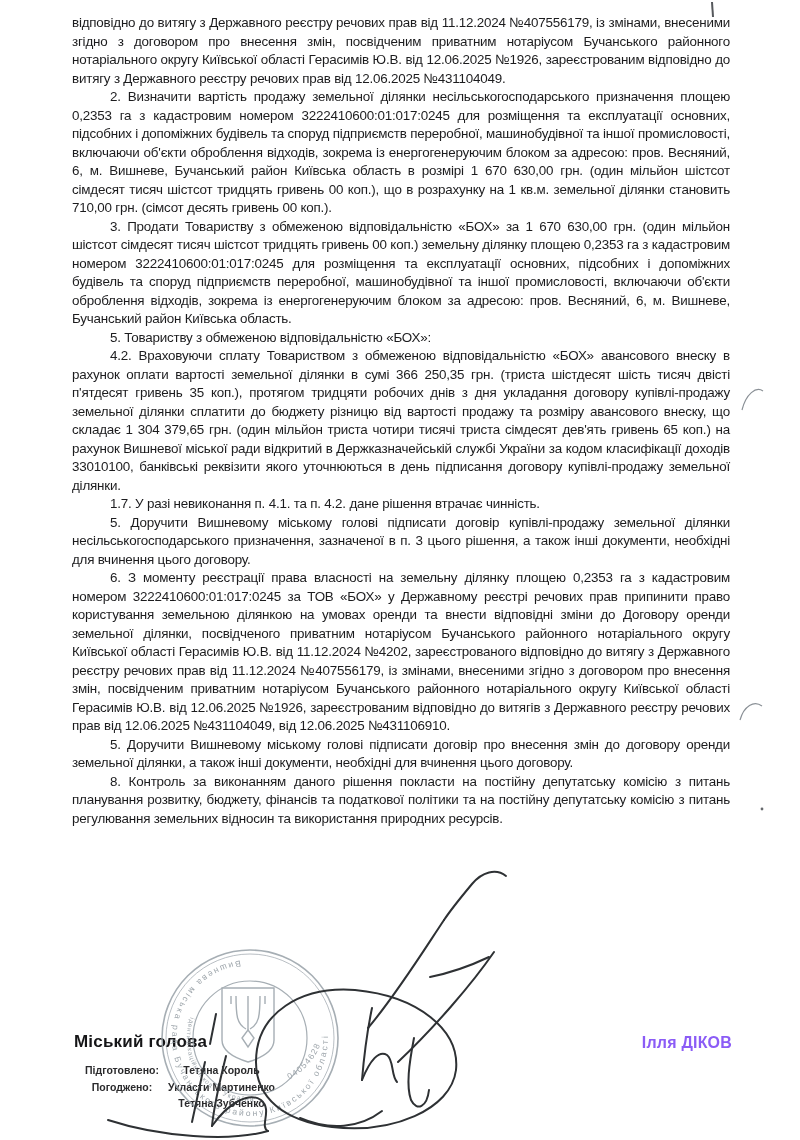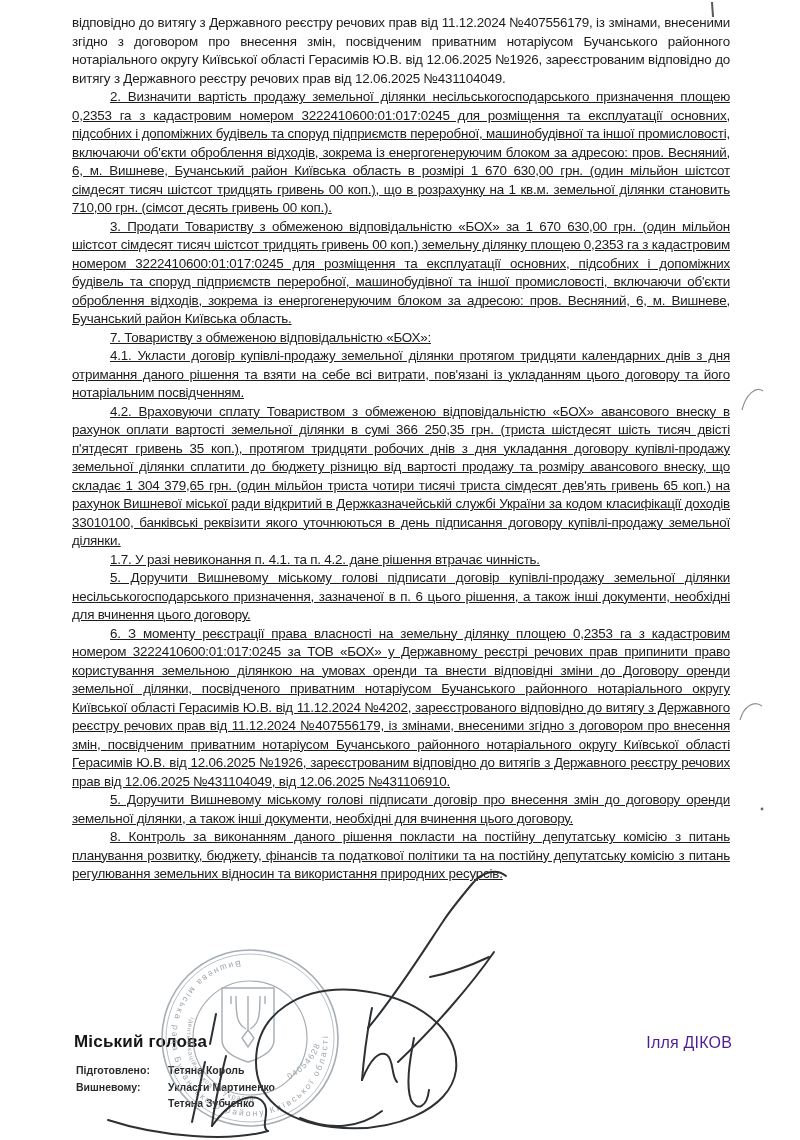--- a/index.html
+++ b/index.html
@@ -15,79 +15,78 @@
   .content {
     position:absolute;
     left:72px; top:14px; width:658px;
     font-size:13.4px;
     line-height:18.5px;
     letter-spacing:-0.2px;
     text-align:justify;
     color:#1c1c1e;
   }
   .content p { margin:0; padding:0; }
-  .content p.ind { text-indent:38px;text-decoration:underline; }
+  .content p.ind { text-indent:38px; }
   .sig-row {
     position:absolute; left:74px; top:1032px; width:658px;
     display:flex; justify-content:space-between; align-items:flex-end;
   }
   .sig-title {
     font-size:17px; font-weight:bold; letter-spacing:0.2px; color:#151517;
   }
   .sig-name {
-    font-size:16px; font-weight:normal; letter-spacing:0.2px; color:#4c1d95;
+    font-size:16px; font-weight:bold; letter-spacing:0.2px; color:#8b5cf6;
     margin-top:-4px; padding-right:0px;
   }
   .smallprint {
     position:absolute; left:76px; top:1062px;
     font-size:10.5px; line-height:16.5px; color:#2a2a2c;
     font-weight:bold;
   }
-  .smallprint table { border-collapse:collapse; }
+  .smallprint table { border-collapse:collapse;text-align:center; }
   .smallprint td { padding:0 0 0 0; vertical-align:top; }
   .smallprint td.lbl { width:92px; }
   .overlay {
     position:absolute; left:0; top:0; width:800px; height:1140px;
     pointer-events:none;
   }
   .stamp-text { font-family:"Liberation Sans", sans-serif; fill:#8d969d; }
 </style>
 </head>
 <body>
 
 <div class="page">
 
   <div class="content">
     <p>відповідно до витягу з Державного реєстру речових прав від 11.12.2024 №407556179, із змінами, внесеними згідно з договором про внесення змін, посвідченим приватним нотаріусом Бучанського районного нотаріального округу Київської області Герасимів Ю.В. від 12.06.2025 №1926, зареєстрованим відповідно до витягу з Державного реєстру речових прав від 12.06.2025 №431104049.</p>
     <p class="ind">2. Визначити вартість продажу земельної ділянки несільськогосподарського призначення площею 0,2353 га з кадастровим номером 3222410600:01:017:0245 для розміщення та експлуатації основних, підсобних і допоміжних будівель та споруд підприємств переробної, машинобудівної та іншої промисловості, включаючи об'єкти оброблення відходів, зокрема із енергогенеруючим блоком за адресою: пров. Весняний, 6, м. Вишневе, Бучанський район Київська область в розмірі 1 670 630,00 грн. (один мільйон шістсот сімдесят тисяч шістсот тридцять гривень 00 коп.), що в розрахунку на 1 кв.м. земельної ділянки становить 710,00 грн. (сімсот десять гривень 00 коп.).</p>
     <p class="ind">3. Продати Товариству з обмеженою відповідальністю «БОХ» за 1 670 630,00 грн. (один мільйон шістсот сімдесят тисяч шістсот тридцять гривень 00 коп.) земельну ділянку площею 0,2353 га з кадастровим номером 3222410600:01:017:0245 для розміщення та експлуатації основних, підсобних і допоміжних будівель та споруд підприємств переробної, машинобудівної та іншої промисловості, включаючи об'єкти оброблення відходів, зокрема із енергогенеруючим блоком за адресою: пров. Весняний, 6, м. Вишневе, Бучанський район Київська область.</p>
-    <p class="ind">7. Товариству з обмеженою відповідальністю «БОХ»:</p>
-    <p class="ind">4.1. Укласти договір купівлі-продажу земельної ділянки протягом тридцяти календарних днів з дня отримання даного рішення та взяти на себе всі витрати, пов'язані із укладанням цього договору та його нотаріальним посвідченням.</p>
+    <p class="ind">5. Товариству з обмеженою відповідальністю «БОХ»:</p>
     <p class="ind">4.2. Враховуючи сплату Товариством з обмеженою відповідальністю «БОХ» авансового внеску в рахунок оплати вартості земельної ділянки в сумі 366 250,35 грн. (триста шістдесят шість тисяч двісті п'ятдесят гривень 35 коп.), протягом тридцяти робочих днів з дня укладання договору купівлі-продажу земельної ділянки сплатити до бюджету різницю від вартості продажу та розміру авансового внеску, що складає 1 304 379,65 грн. (один мільйон триста чотири тисячі триста сімдесят дев'ять гривень 65 коп.) на рахунок Вишневої міської ради відкритий в Держказначейській службі України за кодом класифікації доходів 33010100, банківські реквізити якого уточнюються в день підписання договору купівлі-продажу земельної ділянки.</p>
     <p class="ind">1.7. У разі невиконання п. 4.1. та п. 4.2. дане рішення втрачає чинність.</p>
-    <p class="ind">5. Доручити Вишневому міському голові підписати договір купівлі-продажу земельної ділянки несільськогосподарського призначення, зазначеної в п. 6 цього рішення, а також інші документи, необхідні для вчинення цього договору.</p>
+    <p class="ind">5. Доручити Вишневому міському голові підписати договір купівлі-продажу земельної ділянки несільськогосподарського призначення, зазначеної в п. 3 цього рішення, а також інші документи, необхідні для вчинення цього договору.</p>
     <p class="ind">6. З моменту реєстрації права власності на земельну ділянку площею 0,2353 га з кадастровим номером 3222410600:01:017:0245 за ТОВ «БОХ» у Державному реєстрі речових прав припинити право користування земельною ділянкою на умовах оренди та внести відповідні зміни до Договору оренди земельної ділянки, посвідченого приватним нотаріусом Бучанського районного нотаріального округу Київської області Герасимів Ю.В. від 11.12.2024 №4202, зареєстрованого відповідно до витягу з Державного реєстру речових прав від 11.12.2024 №407556179, із змінами, внесеними згідно з договором про внесення змін, посвідченим приватним нотаріусом Бучанського районного нотаріального округу Київської області Герасимів Ю.В. від 12.06.2025 №1926, зареєстрованим відповідно до витягів з Державного реєстру речових прав від 12.06.2025 №431104049, від 12.06.2025 №431106910.</p>
     <p class="ind">5. Доручити Вишневому міському голові підписати договір про внесення змін до договору оренди земельної ділянки, а також інші документи, необхідні для вчинення цього договору.</p>
     <p class="ind">8. Контроль за виконанням даного рішення покласти на постійну депутатську комісію з питань планування розвитку, бюджету, фінансів та податкової політики та на постійну депутатську комісію з питань регулювання земельних відносин та використання природних ресурсів.</p>
   </div>
 
   <div class="sig-row">
     <span class="sig-title">Міський голова</span>
     <span class="sig-name">Ілля ДІКОВ</span>
   </div>
 
   <div class="smallprint">
     <table>
       <tbody>
           <tr>
         <td class="lbl">Підготовлено:</td>
         <td>Тетяна Король</td>
       </tr>
       <tr>
-        <td class="lbl">Вишневому:</td>
+        <td class="lbl">Погоджено:</td>
         <td>Укласти Мартиненко</td>
       </tr>
       <tr>
         <td class="lbl"></td>
         <td>Тетяна Зубченко</td>
       </tr>
     </tbody>
       </table>
   </div>
 

